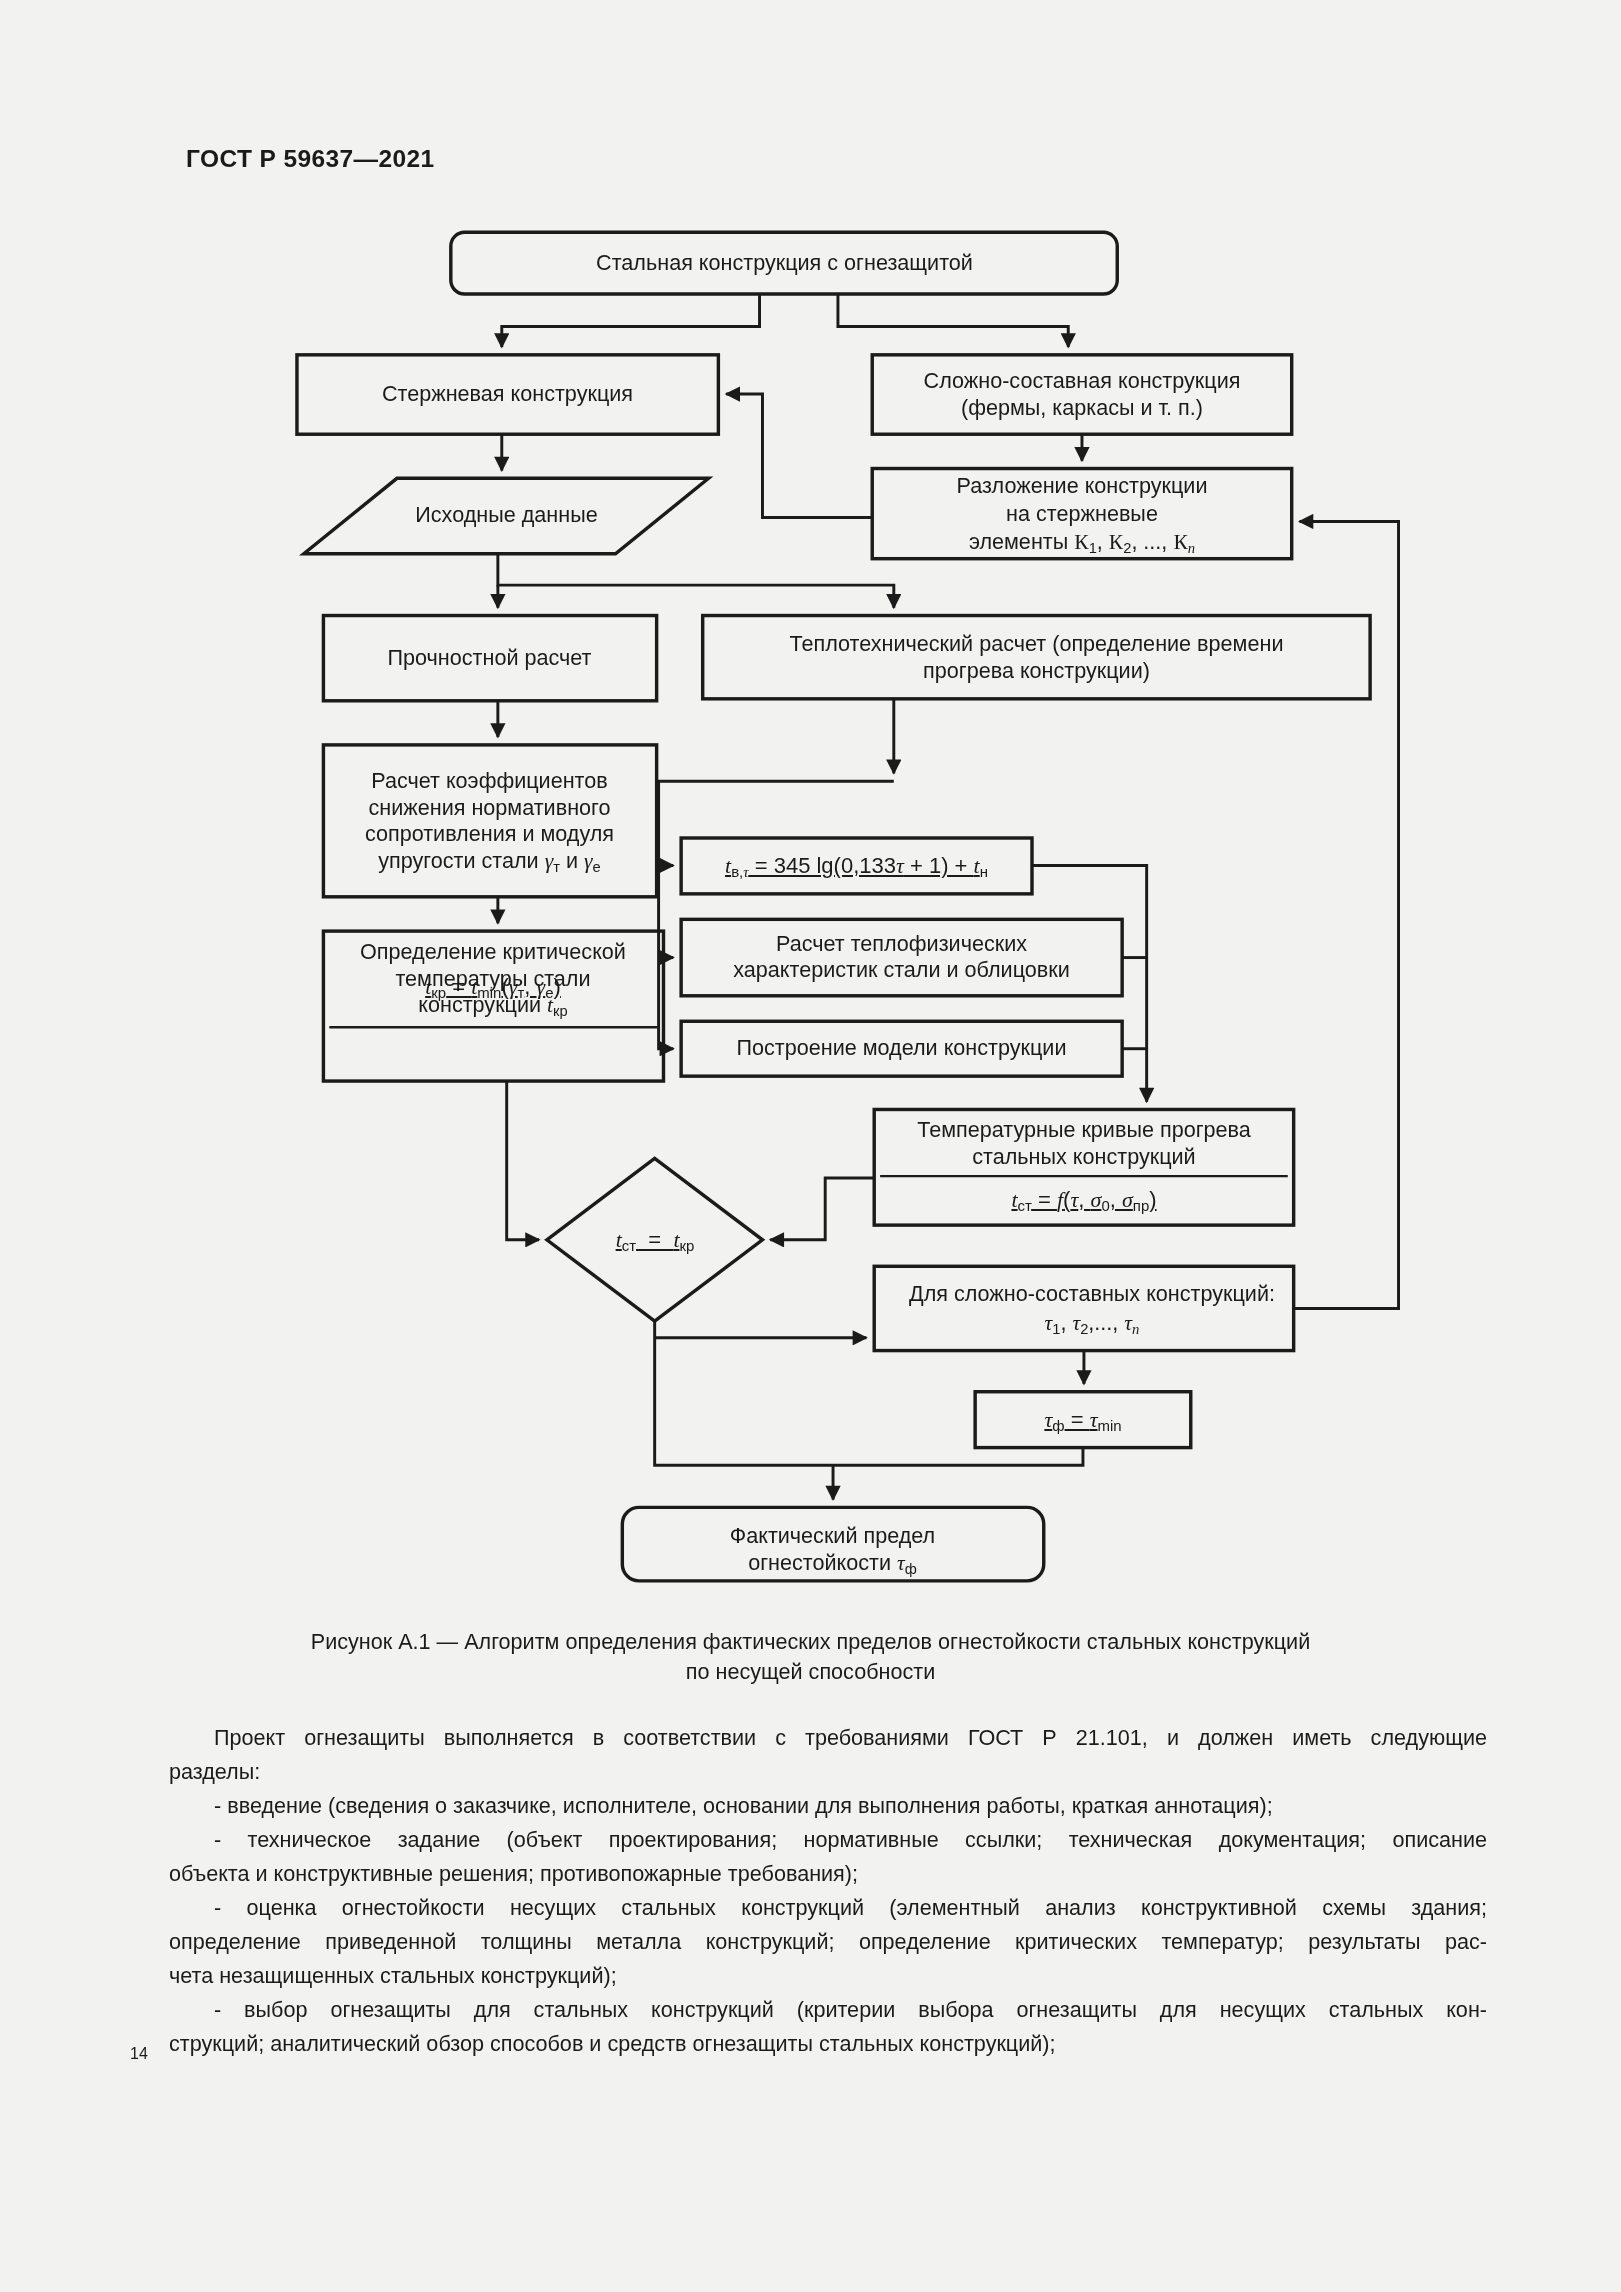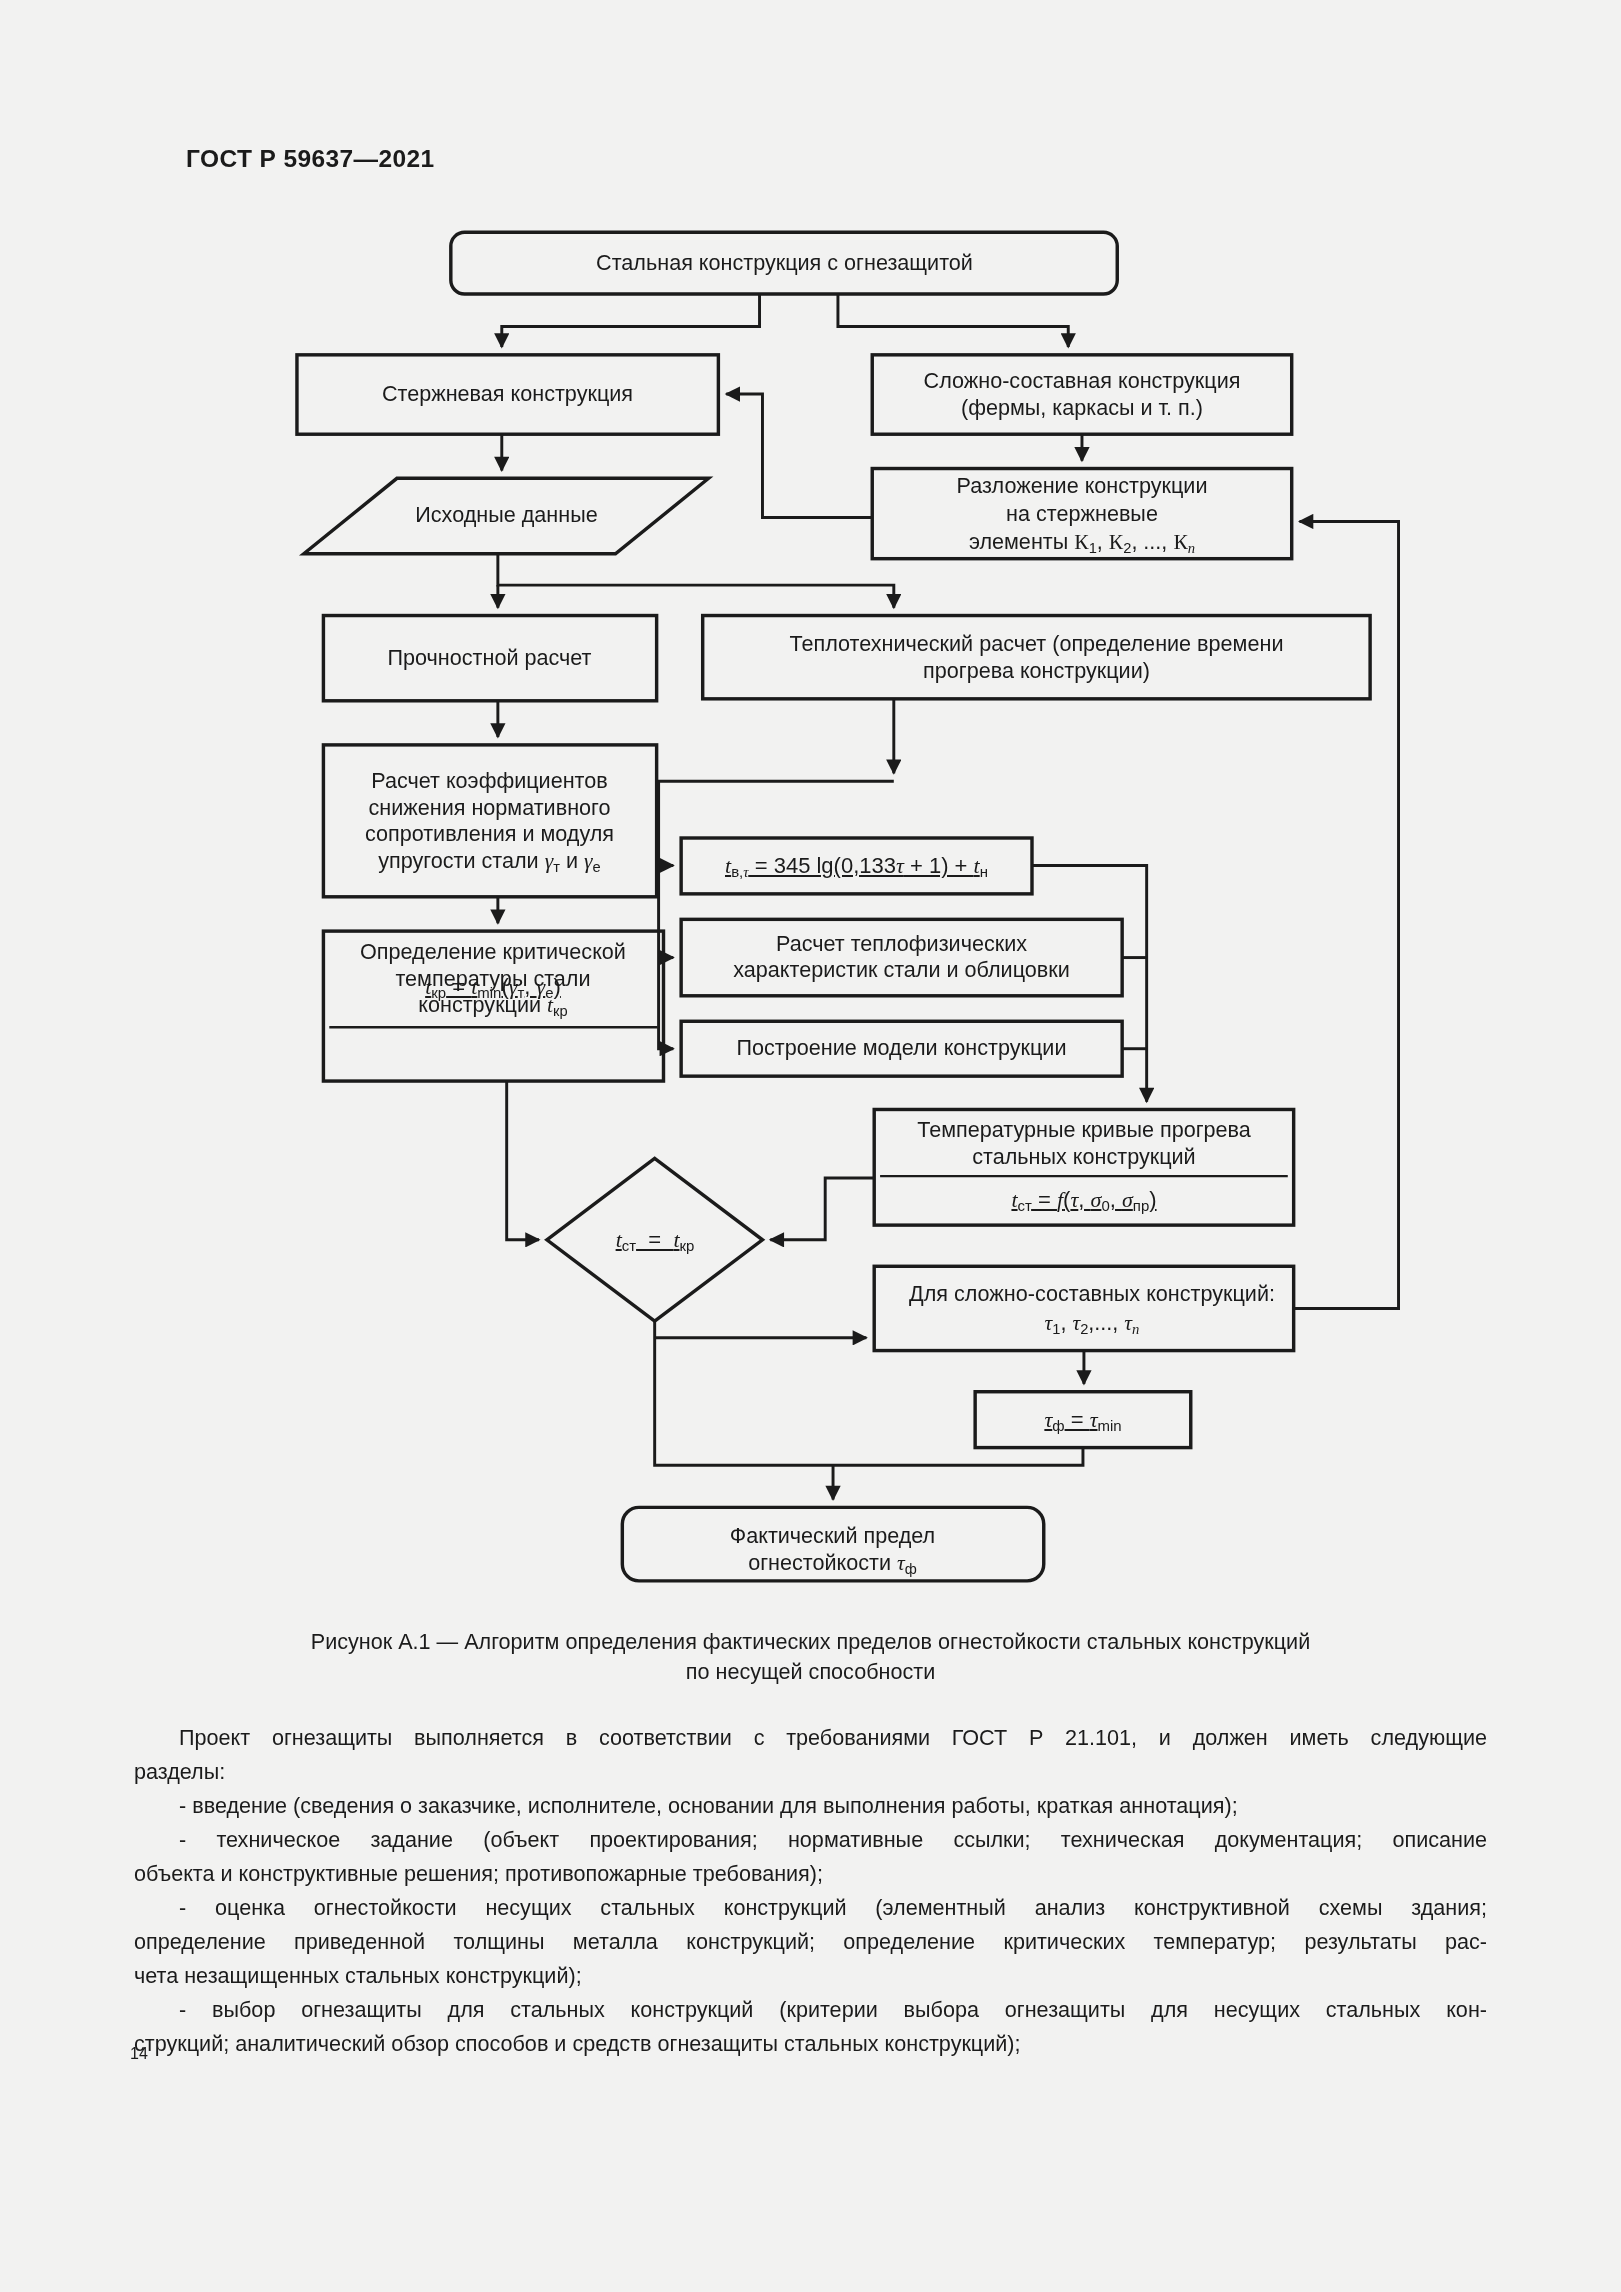--- a/index.html
+++ b/index.html
@@ -27,21 +27,21 @@
   .seg-serif { font-family:"Liberation Serif",serif; }
   .seg-sub { font-size:0.68em; vertical-align:-0.30em; line-height:0; }
   .caption {
     position:absolute; left:0; top:1627px; width:1621px;
     text-align:center; font-size:21.6px; line-height:30px;
   }
   .body-text {
     position:absolute; left:134px; top:1721px; width:1353px;
     font-size:21.6px; line-height:34px;
   }
-  .bl { text-align:left; }
+  .bl { text-align:left;margin-left:35px; }
   .bl.stretch { text-align-last:justify; }
   .bl.indent { padding-left:45px; }
   .page-number { position:absolute; left:130px; top:2045px; font-size:16px; }
 </style>
 </head>
 <body>
 
 <div class="header">ГОСТ Р 59637—2021</div>
 
 <svg class="flow" width="1621" height="1627" viewBox="0 0 1654 1660">

